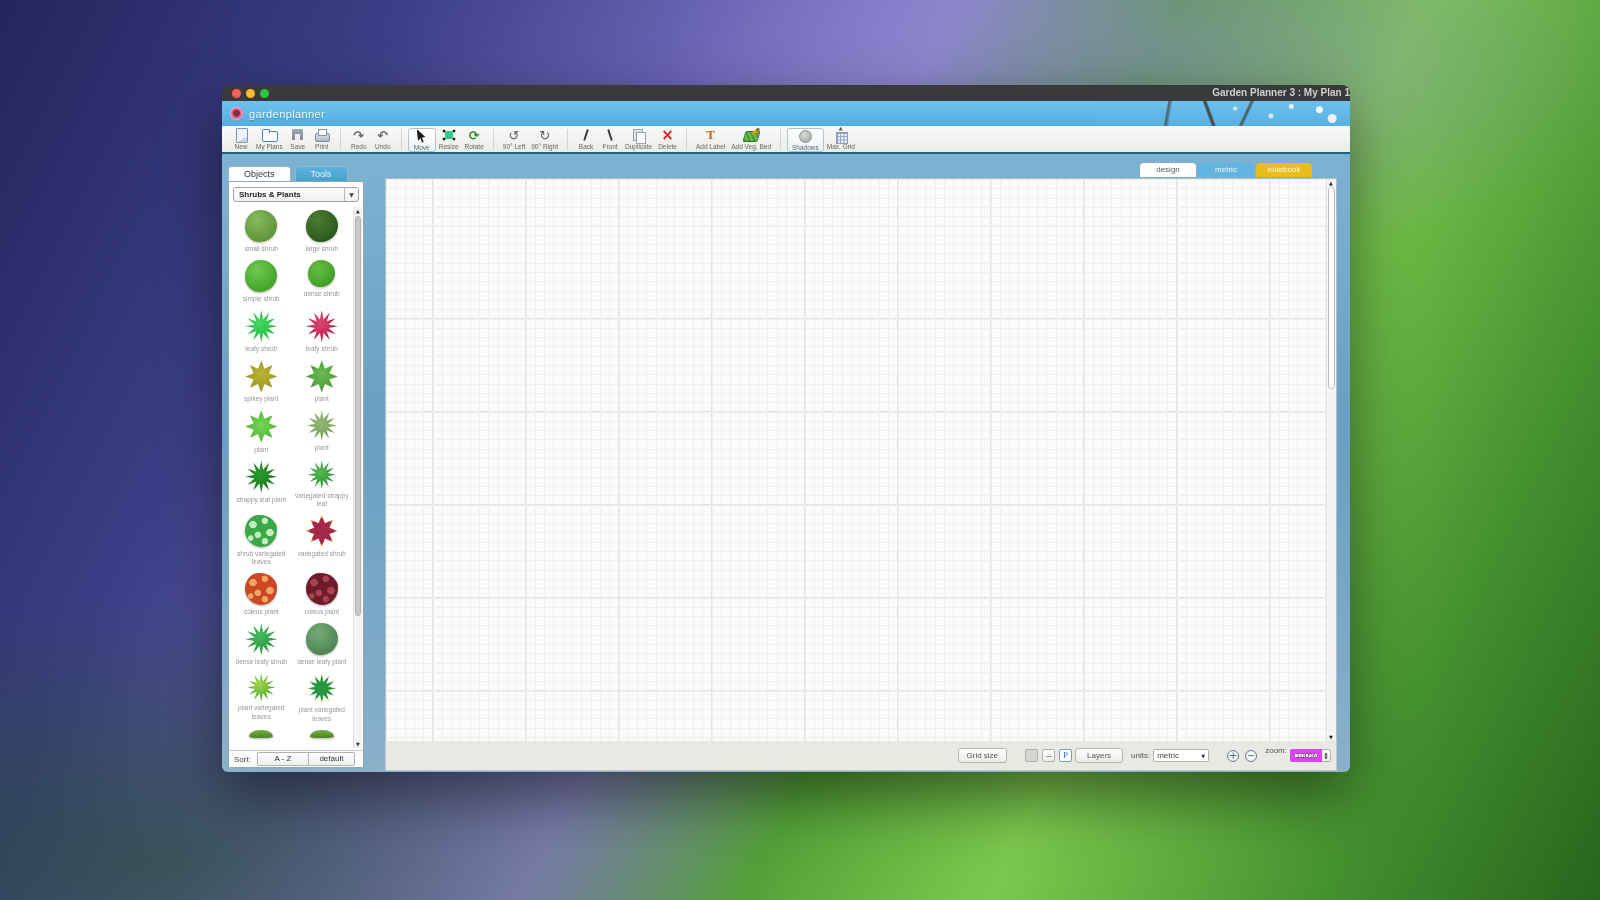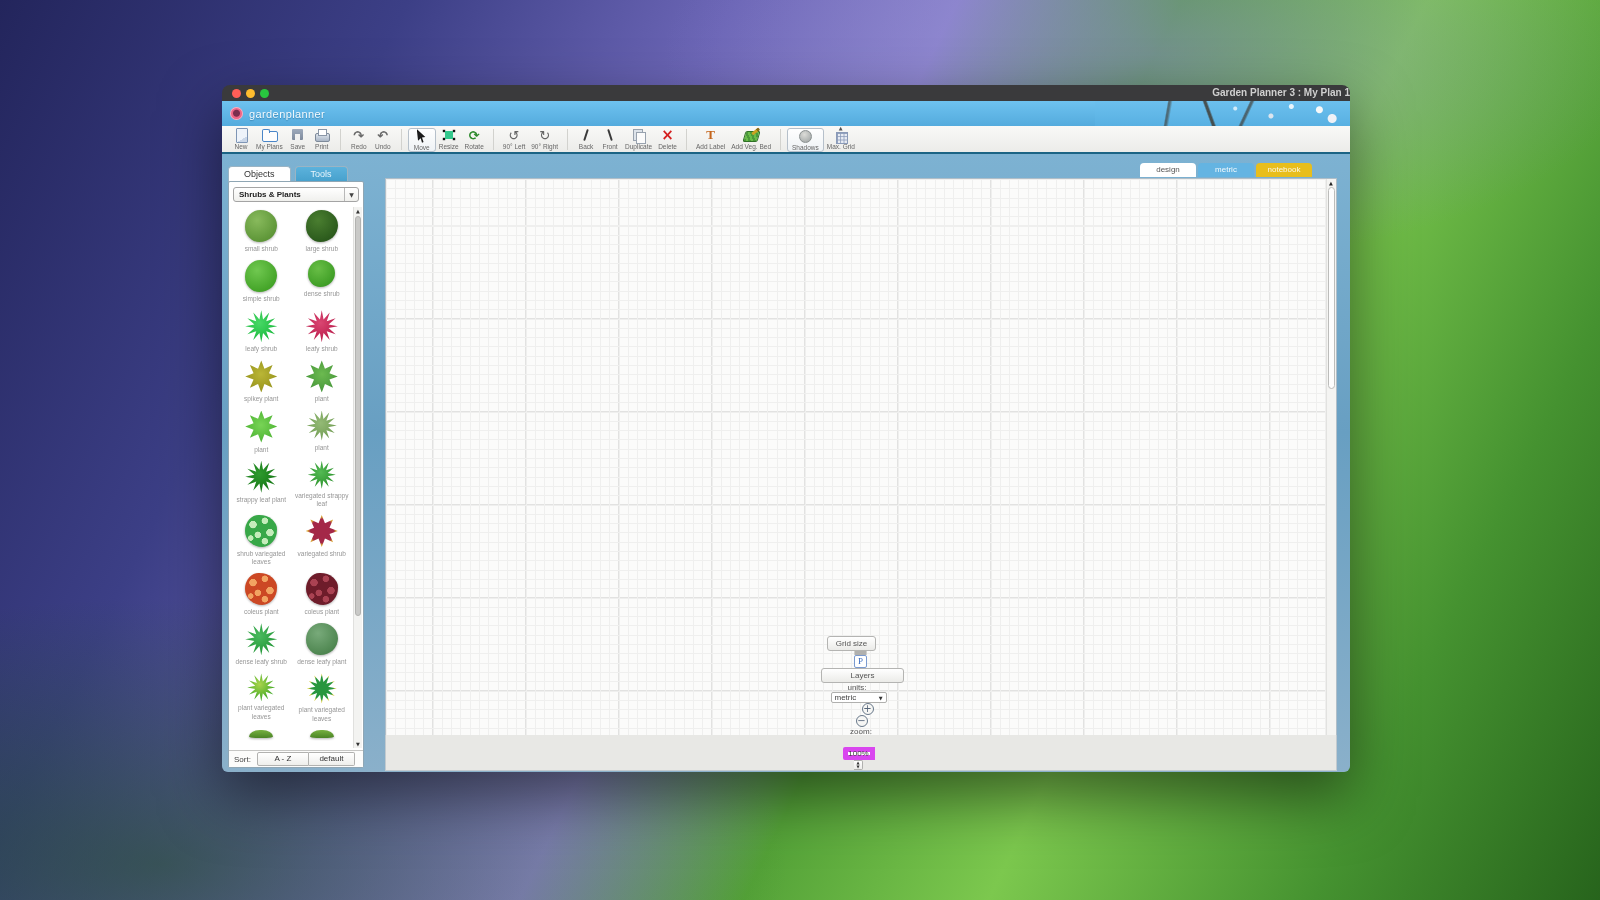--- a/index.html
+++ b/index.html
@@ -173,33 +173,33 @@
   #vscroll { position:absolute; top:0; bottom:10px; right:0; width:10px; background:#f4f4f2; border-left:1px solid #e2e2e0; }
   #vs-thumb { position:absolute; top:8px; left:1px; right:1px; height:36%; background:#fdfdfd; border:1px solid #bcbcba; border-radius:4px; }
   #hscroll { position:absolute; left:0; right:10px; bottom:0; height:10px; background:#f4f4f2; border-top:1px solid #e2e2e0; }
   #hs-thumb { position:absolute; left:10px; top:1px; bottom:1px; width:61%; background:#fdfdfd; border:1px solid #bcbcba; border-radius:4px; }
   .scroll-arr { position:absolute; font-size:5px; color:#222; font-family:"DejaVu Sans", sans-serif; }
   #vs-up { top:1px; left:2px; } #vs-down { bottom:1px; left:2px; }
   #hs-left { left:2px; top:2px; } #hs-right { right:2px; top:2px; }
   #scroll-corner { position:absolute; right:0; bottom:0; width:10px; height:10px; background:#ececea; }
 
   
-  #statusrow { position:absolute; left:163px; right:13px; bottom:1px; height:36px;
+  #statusrow { position:absolute; left:163px; right:13px; bottom:1px; height:30px;
                background:#e8e8e5; border:1px solid #c2cacf; border-top:none;
-               display:flex; align-items:center; justify-content:flex-end; font-size:8px; color:#555; padding-right:5px;flex-direction:column; }
+               display:flex; align-items:center; justify-content:flex-end; font-size:8px; color:#555; padding-right:5px; }
   .sbtn { border:1px solid #b4b4b2; background:linear-gradient(#fff,#ebebe8); border-radius:3px;
           font-size:8px; color:#555; padding:2px 8px 2px; }
   #btn-grid-size { margin-right:14px; }
   .msq { width:13px; height:13px; border:1px solid #b0b0ae; background:linear-gradient(#fff,#ececea);
          border-radius:2px; margin-left:4px; position:relative; }
   #msq-1 { background:#d6d6d3; }
   #msq-2::after { content:""; position:absolute; left:3px; top:6px; width:6px; height:1px; background:#999; }
   #msq-p { border-color:#7a9ad0; color:#3a6cc0; font-family:"Liberation Serif", serif; font-size:9px;
            text-align:center; line-height:11px; background:#fff; }
-  #btn-layers { margin:0 8px 0 16px; padding:2px 28px; }
+  #btn-layers { margin:0 8px 0 3px; padding:2px 11px; }
   #units-label { margin-right:3px; }
   #units-select { height:13px; width:56px; border:1px solid #b0b0ae; background:#fff; display:flex;
                   align-items:center; justify-content:space-between; padding:0 3px; font-size:8px; color:#444; border-radius:2px; }
   #units-select .arr { font-size:5px; color:#333; font-family:"DejaVu Sans", sans-serif; }
   .zc { width:12px; height:12px; border-radius:50%; border:1px solid #68788a; color:#55657a; background:#f6f6f4;
         display:flex; align-items:center; justify-content:center; font-size:10px; line-height:1;
         font-family:"DejaVu Sans", sans-serif; margin-left:6px; }
   #zoom-in { margin-left:18px; }
   #zoom-label { margin:0 3px 11px 8px; }
   #zoom-value { height:13px; width:32px; border:5px solid #d946ef; background:#fff; font-size:8px; color:#444;

